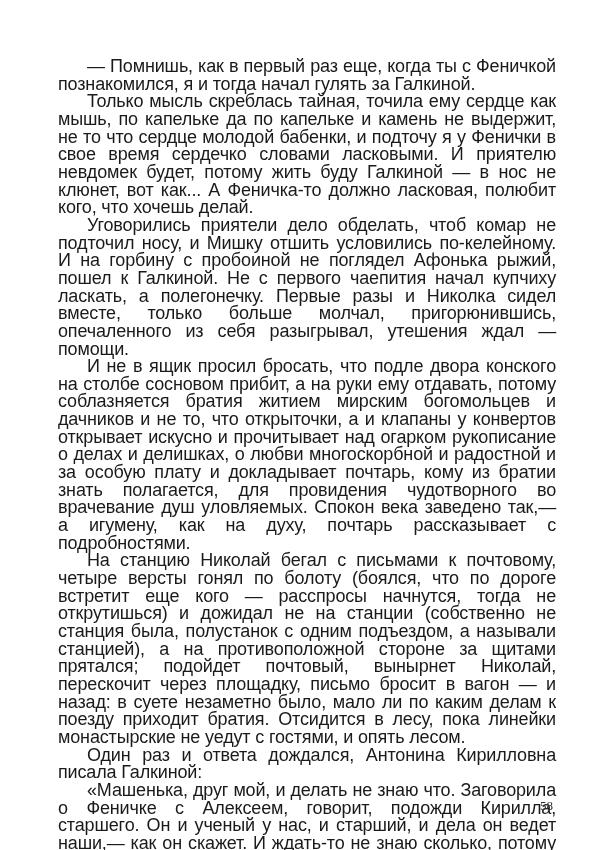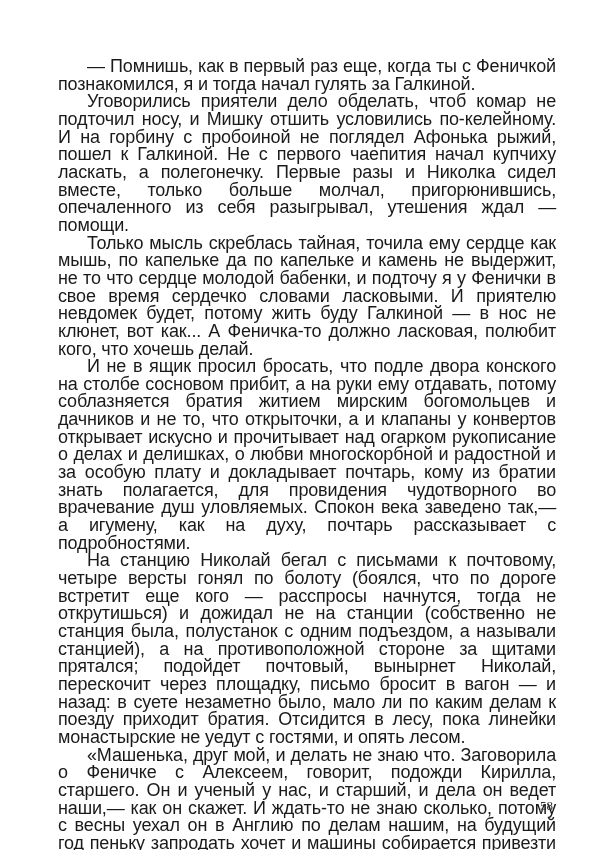--- a/index.html
+++ b/index.html
@@ -28,20 +28,21 @@
     font-family: "Liberation Serif", serif;
     font-size: 13px;
     color: #333333;
   }
 </style>
 </head>
 <body>
 
 <div class="page">
   <p>— Помнишь, как в первый раз еще, когда ты с Феничкой познакомился, я и тогда начал гулять за Галкиной.</p>
+  <p>Только мысль скреблась тайная, точила ему сердце как мышь, по капельке да по капельке и камень не выдержит, не то что сердце молодой бабенки, и подточу я у Фенички в свое время сердечко словами ласковыми. И приятелю невдомек будет, потому жить буду Галкиной — в нос не клюнет, вот как... А Феничка-то должно ласковая, полюбит кого, что хочешь делай.</p>
   <p>Уговорились приятели дело обделать, чтоб комар не подточил носу, и Мишку отшить условились по-келейному. И на горбину с пробоиной не поглядел Афонька рыжий, пошел к Галкиной. Не с первого чаепития начал купчиху ласкать, а полегонечку. Первые разы и Николка сидел вместе, только больше молчал, пригорюнившись, опечаленного из себя разыгрывал, утешения ждал — помощи.</p>
-  <p>Только мысль скреблась тайная, точила ему сердце как мышь, по капельке да по капельке и камень не выдержит, не то что сердце молодой бабенки, и подточу я у Фенички в свое время сердечко словами ласковыми. И приятелю невдомек будет, потому жить буду Галкиной — в нос не клюнет, вот как... А Феничка-то должно ласковая, полюбит кого, что хочешь делай.</p>
   <p>И не в ящик просил бросать, что подле двора конского на столбе сосновом прибит, а на руки ему отдавать, потому соблазняется братия житием мирским богомольцев и дачников и не то, что открыточки, а и клапаны у конвертов открывает искусно и прочитывает над огарком рукописание о делах и делишках, о любви многоскорбной и радостной и за особую плату и докладывает почтарь, кому из братии знать полагается, для провидения чудотворного во врачевание душ уловляемых. Спокон века заведено так,— а игумену, как на духу, почтарь рассказывает с подробностями.</p>
   <p>На станцию Николай бегал с письмами к почтовому, четыре версты гонял по болоту (боялся, что по дороге встретит еще кого — расспросы начнутся, тогда не открутишься) и дожидал не на станции (собственно не станция была, полустанок с одним подъездом, а называли станцией), а на противоположной стороне за щитами прятался; подойдет почтовый, вынырнет Николай, перескочит через площадку, письмо бросит в вагон — и назад: в суете незаметно было, мало ли по каким делам к поезду приходит братия. Отсидится в лесу, пока линейки монастырские не уедут с гостями, и опять лесом.</p>
+  <p>Один раз и ответа дождался, Антонина Кирилловна писала Галкиной:</p>
   <p>«Машенька, друг мой, и делать не знаю что. Заговорила о Феничке с Алексеем, говорит, подожди Кирилла, старшего. Он и ученый у нас, и старший, и дела он ведет наши,— как он скажет. И ждать-то не знаю сколько, потому с весны уехал он в Англию по делам нашим, на будущий год пеньку запродать хочет и машины собирается привезти шпагатные — сам выпускать фабрикат хочет,</p>
 </div>
 
 <div class="page-number">58</div>
 
 </body></html>

